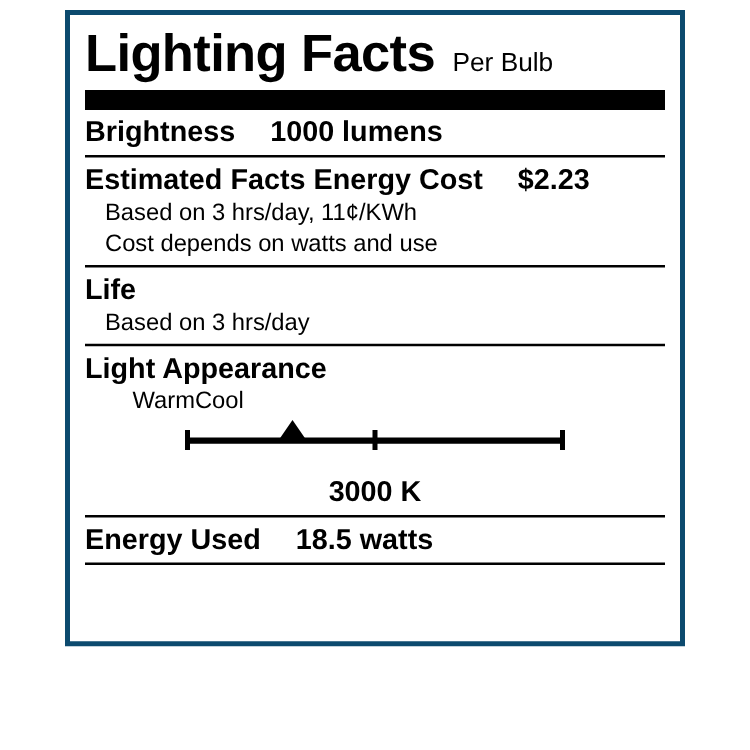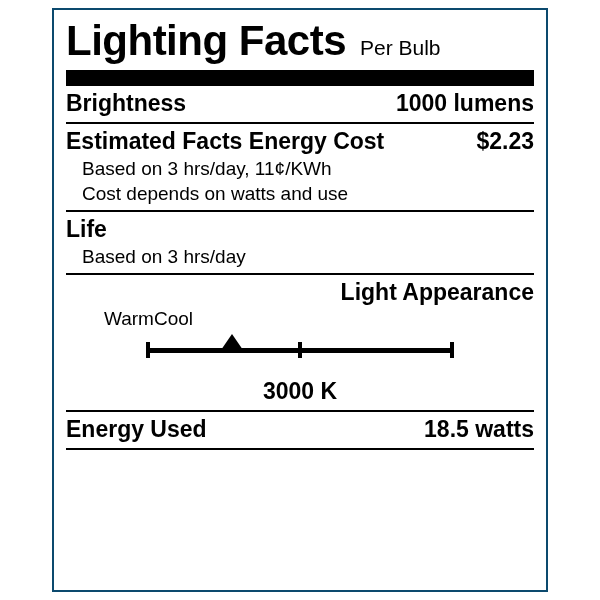--- a/index.html
+++ b/index.html
@@ -13,22 +13,22 @@
     font-family: "Liberation Sans", sans-serif;
     color: #000000;
     overflow: hidden;
   }
 
   .label-box {
     position: absolute;
     left: 52px;
     top: 8px;
     width: 496px;
-    height: 584px;
-    border: 2px solid #0c4a6e;
+    height: 509px;
+    border: 4px solid #0c4a6e;
     box-sizing: border-box;
     background: #ffffff;
   }
 
   
   .title-row {
     display: flex;
     align-items: baseline;
     padding: 10px 12px 2px 12px;
   }
@@ -56,43 +56,41 @@
     height: 2px;
     background: #000000;
   }
 
   .section {
     padding: 4px 12px 5px 12px;
   }
 
   .row {
     display: flex;
-    justify-content: space-between;
     align-items: baseline;
-    gap: 24px;
   }
   .row-label {
     font-size: 23px;
     font-weight: bold;
   }
   .row-value {
     font-size: 23px;
     font-weight: bold;
+    margin-left: 28px;
   }
   .subline {
     font-size: 19px;
     padding-left: 16px;
     margin-top: 3px;
   }
 
   
   .appearance-head {
     font-size: 23px;
     font-weight: bold;
-    text-align: right;
   }
   .scale-labels {
     display: flex;
     justify-content: flex-start;
     font-size: 19px;
     padding: 2px 38px 0 38px;
   }
   .scale-wrap {
     position: relative;
     height: 42px;

